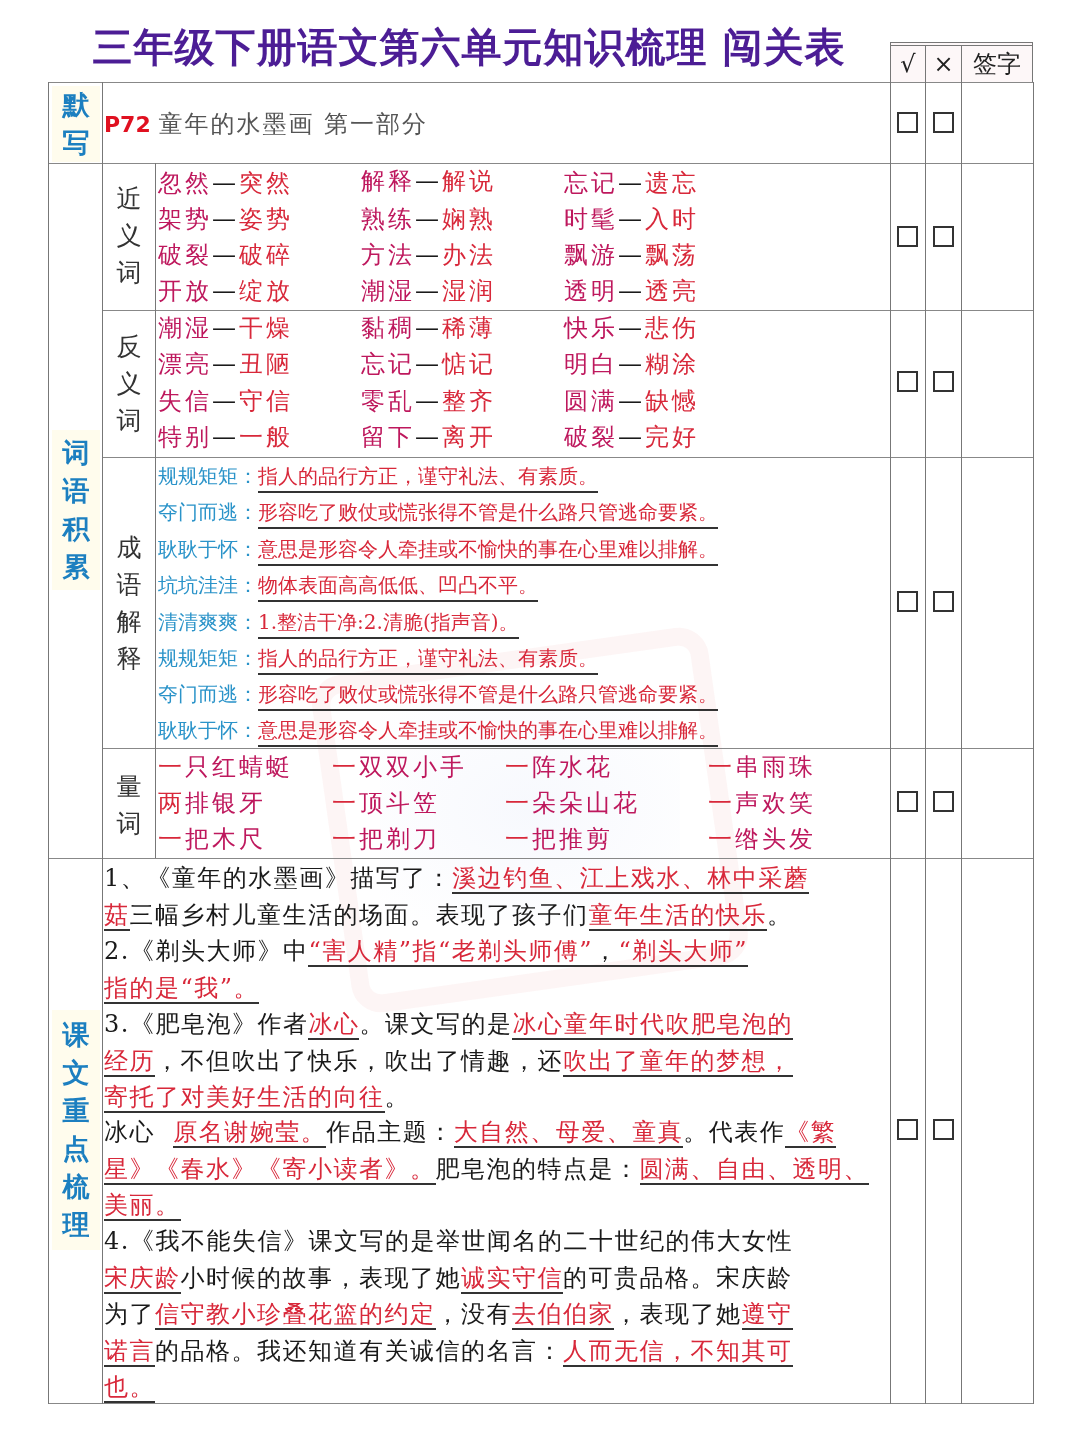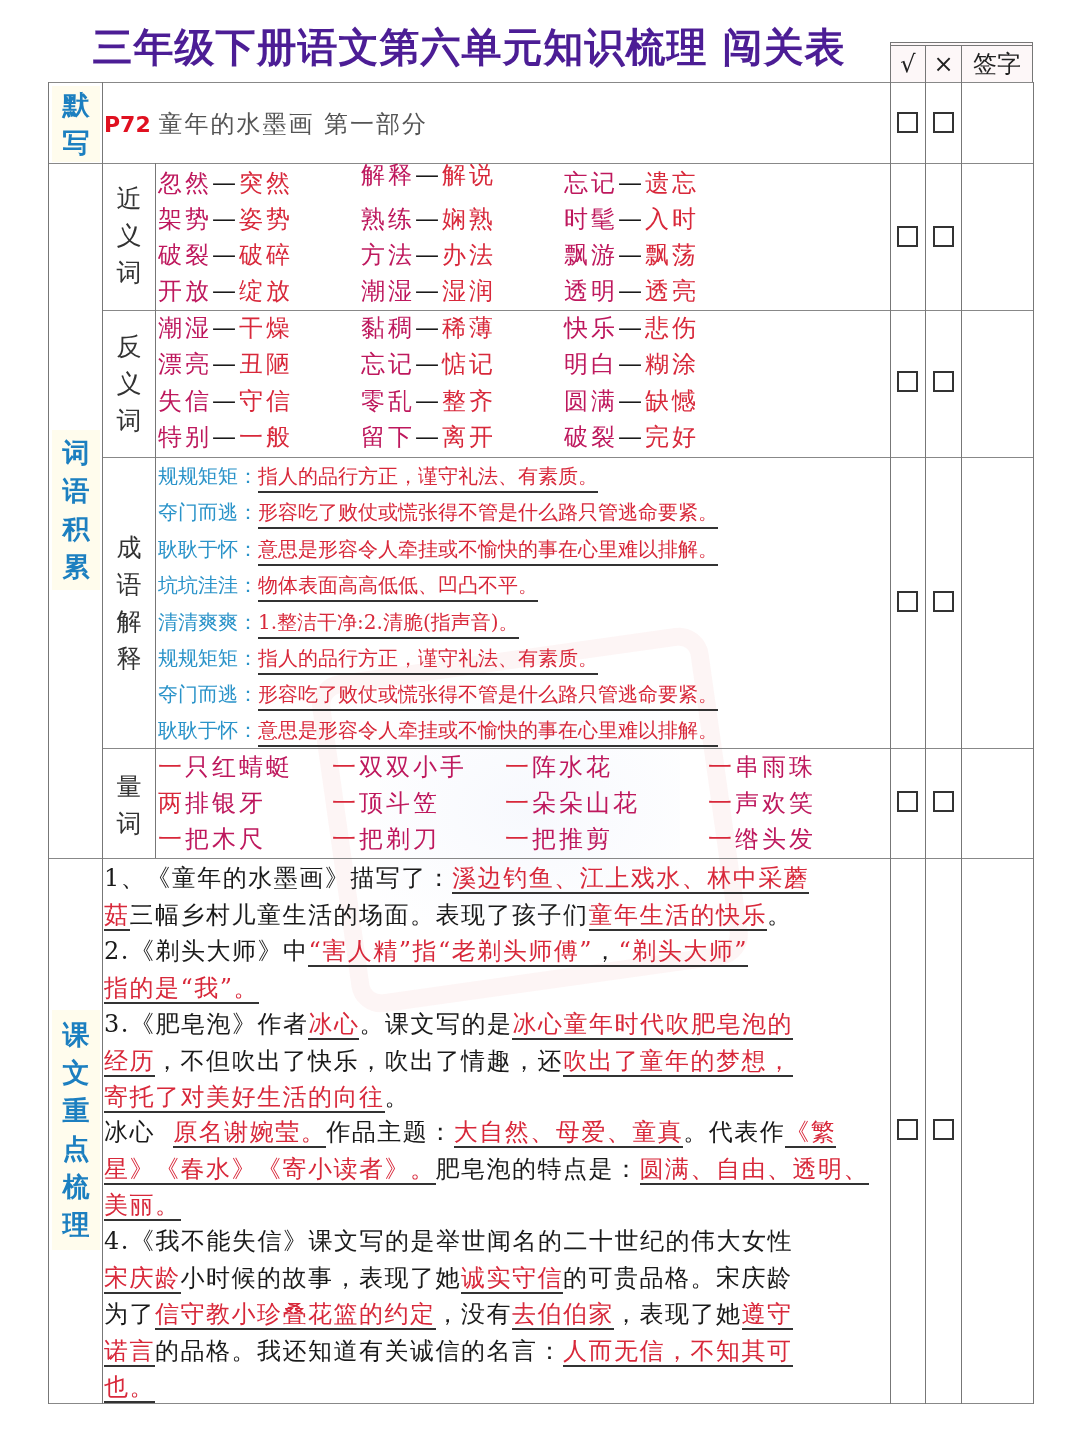--- a/index.html
+++ b/index.html
@@ -105,21 +105,21 @@
     <span>累</span>
 </div>
 
 <div class="vlabel sub" style="left:104px;top:170px;width:50px;height:130px;">
   <span>近</span>
     <span>义</span>
     <span>词</span>
 </div>
 <div>
   <div class="pair" style="left:158px;top:167px;"><span class="dark">忽然</span>—<span class="red">突然</span></div>
-  <div class="pair" style="left:361px;top:159px;"><span class="dark">解释</span>—<span class="red">解说</span></div>
+  <div class="pair" style="left:361px;top:165px;"><span class="dark">解释</span>—<span class="red">解说</span></div>
   <div class="pair" style="left:564px;top:167px;"><span class="dark">忘记</span>—<span class="red">遗忘</span></div>
   <div class="pair" style="left:158px;top:203px;"><span class="dark">架势</span>—<span class="red">姿势</span></div>
   <div class="pair" style="left:361px;top:203px;"><span class="dark">熟练</span>—<span class="red">娴熟</span></div>
   <div class="pair" style="left:564px;top:203px;"><span class="dark">时髦</span>—<span class="red">入时</span></div>
   <div class="pair" style="left:158px;top:239px;"><span class="dark">破裂</span>—<span class="red">破碎</span></div>
   <div class="pair" style="left:361px;top:239px;"><span class="dark">方法</span>—<span class="red">办法</span></div>
   <div class="pair" style="left:564px;top:239px;"><span class="dark">飘游</span>—<span class="red">飘荡</span></div>
   <div class="pair" style="left:158px;top:275px;"><span class="dark">开放</span>—<span class="red">绽放</span></div>
   <div class="pair" style="left:361px;top:275px;"><span class="dark">潮湿</span>—<span class="red">湿润</span></div>
   <div class="pair" style="left:564px;top:275px;"><span class="dark">透明</span>—<span class="red">透亮</span></div>

